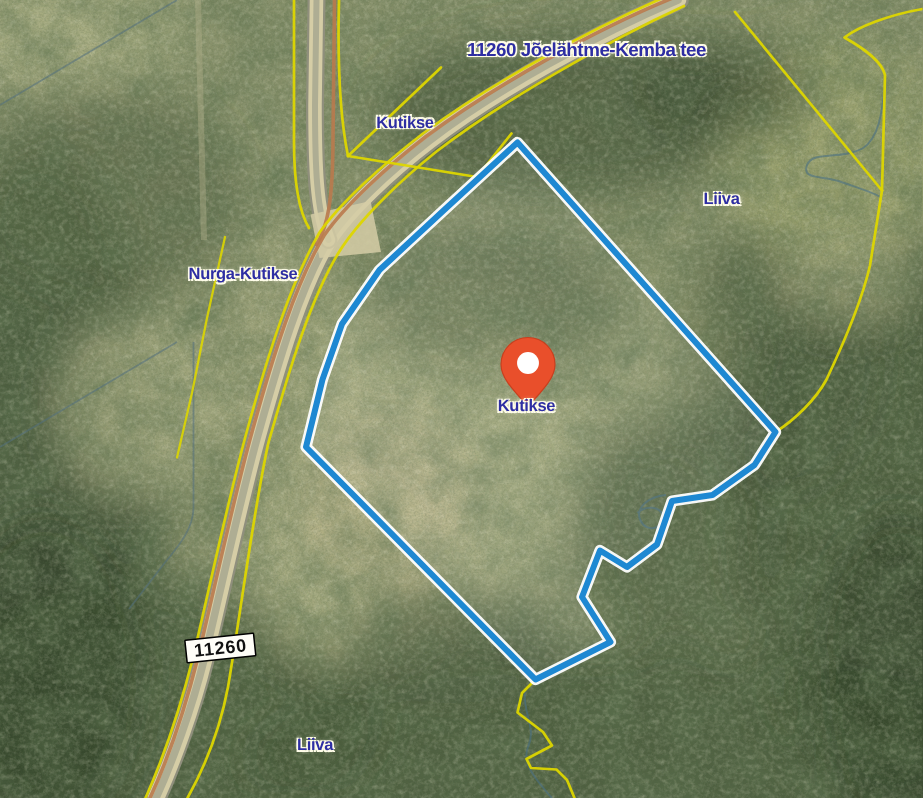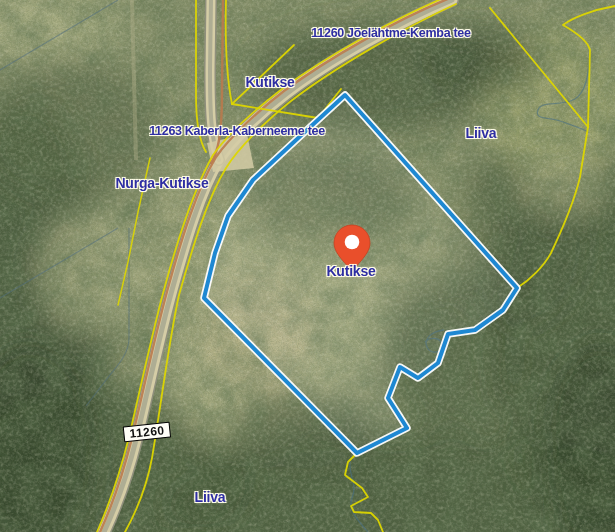--- a/index.html
+++ b/index.html
@@ -16,21 +16,21 @@
   .yline{fill:none;stroke:var(--cadastral-yellow,#ddd600);stroke-width:1.8;opacity:.95;stroke-linecap:round;stroke-linejoin:round;}
   .yline.thin{stroke-width:1.5;opacity:.9;}
   .ditch{fill:none;stroke:#52707e;stroke-width:1.2;opacity:.55;}
   .stream{fill:none;stroke:#4a7084;stroke-width:1.3;opacity:.6;}
   .track{fill:none;stroke:#b3b28d;stroke-width:4;opacity:.4;}
   .sel-casing{fill:none;stroke:var(--selection-casing,#fff);stroke-width:7.5;opacity:.95;stroke-linejoin:round;}
   .sel-line{fill:rgba(255,255,255,0.05);stroke:var(--selection-blue,#1e88d2);stroke-width:4;stroke-linejoin:round;}
   
   .lbl{
     position:absolute;transform:translate(-50%,-50%);white-space:nowrap;
-    color:var(--label-text,#2e2ea3);font-weight:700;font-size:14px;letter-spacing:-.2px;
+    color:var(--label-text,#2e2ea3);font-weight:700;font-size:11px;letter-spacing:-.2px;
     text-shadow:-1px -1px 0 var(--label-halo,#fffef0),1px -1px 0 var(--label-halo,#fffef0),
       -1px 1px 0 var(--label-halo,#fffef0),1px 1px 0 var(--label-halo,#fffef0),
       0 0 3px var(--label-halo,#fffef0);
     pointer-events:none;
   }
   .lbl.roadname{font-size:12.5px;letter-spacing:-.3px;}
   .shield{
     position:absolute;transform:translate(-50%,-50%) rotate(-6deg);
     background:var(--shield-bg,#fff);border:1.6px solid var(--shield-border,#000);
     color:var(--shield-text,#111);font-weight:700;font-size:12px;letter-spacing:.5px;
@@ -148,21 +148,20 @@
 
   <div class="marker" title="Kutikse">
     <svg width="40" height="48" viewBox="0 0 40 48">
       <path d="M20,1 C10,1 2,9 2,19 C2,27 8,34 20,47 C32,34 38,27 38,19 C38,9 30,1 20,1 Z" fill="var(--marker-orange,#e94f2b)" stroke="#c8401f" stroke-width="0.8"></path>
       <circle cx="20" cy="18" r="7.3" fill="#ffffff"></circle>
     </svg>
   </div>
 
   <div class="lbl roadname" style="left:391px;top:33px">11260 Jõelähtme-Kemba tee</div>
   <div class="lbl" style="left:270px;top:82px">Kutikse</div>
-  <div class="lbl roadname" style="left:237px;top:131px">11263 Kaberla-Kaberneeme tee</div>
   <div class="lbl" style="left:481px;top:133px">Liiva</div>
   <div class="lbl" style="left:162px;top:183px">Nurga-Kutikse</div>
   <div class="lbl" style="left:351px;top:271px">Kutikse</div>
   <div class="lbl" style="left:210px;top:497px">Liiva</div>
   <div class="shield" style="left:147px;top:432px">
     <span>11260</span>
   </div>
 
 </div>
 

